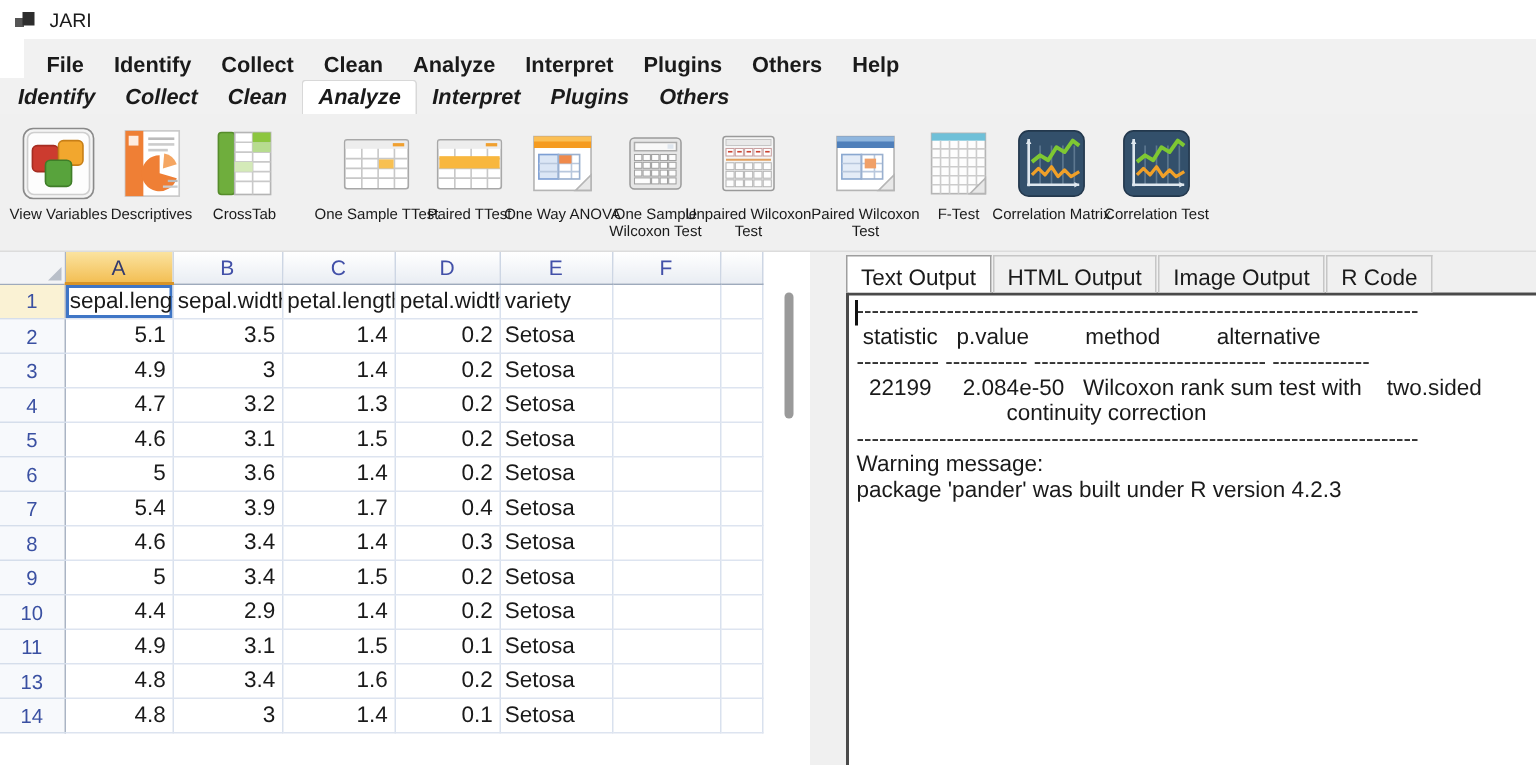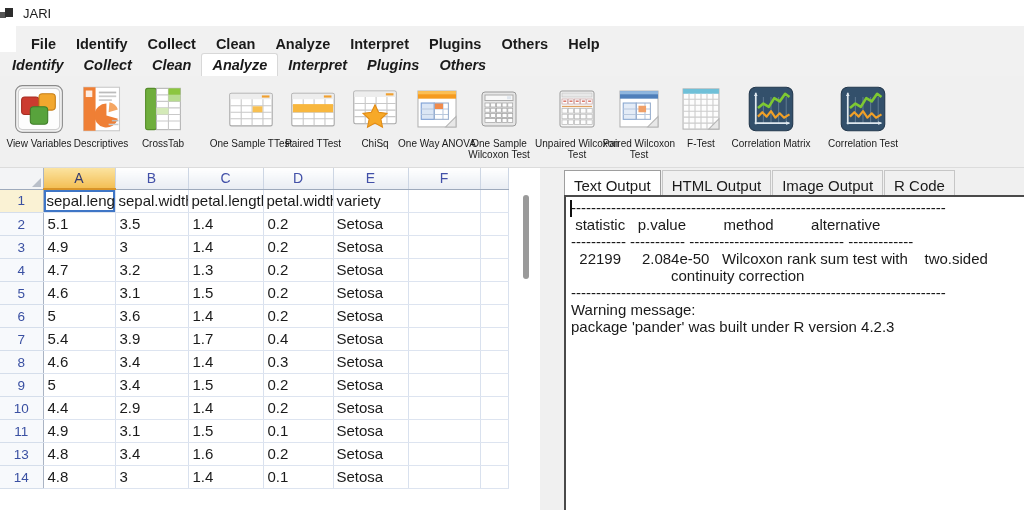--- a/index.html
+++ b/index.html
@@ -2,21 +2,21 @@
 <html><head>
 <meta charset="utf-8">
 <style>
   * { margin:0; padding:0; box-sizing:border-box; }
   html,body { width:1024px; height:510px; overflow:hidden; background:#fff;
               font-family:"Liberation Sans", sans-serif; color:#1a1a1a; }
   .app { position:relative; width:1024px; height:510px; overflow:hidden; }
 
   
   .titlebar { position:absolute; left:0; top:0; width:100%; height:26px; background:#fff;
-              display:flex; align-items:center; padding-left:0; }
+              display:flex; align-items:center; padding-left:10px; }
   .appicon { width:15px; height:13px; position:relative; margin-right:8px; }
   .appicon i { position:absolute; background:#2d2d2d; }
   .appicon i.b1 { left:0; top:5px; width:6px; height:6px; background:#555; }
   .appicon i.b2 { left:5px; top:1px; width:8px; height:9px; }
   .wtitle { font-size:13px; }
 
   
   .menubar { position:absolute; left:16px; top:26px; width:100%; height:26px; background:#f1f1f1;
              display:flex; align-items:flex-end; padding-left:5px; }
   .mitem { padding:0 10px; font-size:14.5px; font-weight:700; cursor:default; }
@@ -54,21 +54,21 @@
   .tri { position:absolute; right:2px; bottom:2px; width:0; height:0;
          border-left:9px solid transparent; border-bottom:9px solid #b9bfc9; }
   th.col { background:linear-gradient(#ffffff,#e9edf3); color:#4250a8; font-weight:400; font-size:14px;
            border-right:1px solid #cdd6e4; border-bottom:1px solid #9eaabc; text-align:center; }
   th.col.sel { background:linear-gradient(#fbe3a0,#f3bf55); border-bottom:2px solid #d89428; color:#333a6e; }
   th.rh { background:#f7f9fc; color:#3a50a2; font-weight:400; font-size:13.5px; text-align:center;
           border-right:1px solid #aab4c4; border-bottom:1px solid #d5deeb; }
   th.rh.first { background:#faf2d4; }
   td { border-right:1px solid #d9e1ee; border-bottom:1px solid #dde4f0; font-size:15px;
        line-height:22px; padding:0 4px; white-space:nowrap; }
-  td.num { text-align:left; }
+  td.num { text-align:right; }
   td.txt { text-align:left; padding-left:3px; }
   td.selcell { box-shadow:inset 0 0 0 2px #3f76c6; }
   .vthumb { position:absolute; left:523px; top:27px; width:6px; height:84px; background:#9a9a9a; border-radius:3px; }
 
   
   .right-panel { position:absolute; left:540px; top:0; width:484px; height:342px; background:#f0f0f0; overflow:hidden; }
   .out-tabs { position:absolute; left:24px; top:2px; height:25px; display:flex; z-index:2; }
   .otab { padding:6px 9px 0; font-size:15px; background:#f0f0f0; border:1px solid #c6c6c6;
           border-bottom:none; margin-right:1px; }
   .otab.active { background:#fff; border-color:#9e9e9e; }
@@ -181,32 +181,20 @@
           <rect x="3.5" y="8.5" width="39" height="30" rx="1.5" fill="#fff" stroke="#a8a8a8"></rect>
           <rect x="4" y="9" width="38" height="5" fill="#ededed"></rect>
           <rect x="33" y="10.5" width="7" height="2" fill="#f0a030"></rect>
           <path d="M4 20 h38 M4 26 h38 M4 32 h38 M14 14 v24 M24 14 v24 M34 14 v24" stroke="#c8c8c8" fill="none"></path>
           <rect x="4.5" y="18.5" width="37" height="7.5" fill="#f8b73e"></rect>
         </svg>
       </span>
       <span class="tlabel">Paired TTest</span>
     </div>
 
-    <div class="titem">
-      <span class="ticon">
-        <svg width="50" height="50" viewBox="0 0 46 46">
-          <rect x="3.5" y="6.5" width="39" height="30" rx="1.5" fill="#fff" stroke="#a8a8a8"></rect>
-          <rect x="4" y="7" width="38" height="5" fill="#ededed"></rect>
-          <rect x="33" y="8.5" width="7" height="2" fill="#f0a030"></rect>
-          <path d="M4 18 h38 M4 24 h38 M4 30 h38 M14 12 v24 M24 12 v24 M34 12 v24" stroke="#c8c8c8" fill="none"></path>
-          <path d="M23 19 L26.3 26 L34 27 L28.4 32.2 L29.9 39.7 L23 36 L16.1 39.7 L17.6 32.2 L12 27 L19.7 26 Z" fill="#f7a928" stroke="#e08a14"></path>
-        </svg>
-      </span>
-      <span class="tlabel">ChiSq</span>
-    </div>
 
     <div class="titem">
       <span class="ticon">
         <svg width="50" height="50" viewBox="0 0 46 46">
           <rect x="5.5" y="6.5" width="35" height="33" fill="#fff" stroke="#b5b5b5"></rect>
           <rect x="5.5" y="6.5" width="35" height="7" fill="#f59b20"></rect>
           <rect x="5.5" y="6.5" width="35" height="3" fill="#fbbf55"></rect>
           <rect x="8.5" y="17.5" width="12" height="15" fill="#dbe6f5" stroke="#7d9fd4"></rect>
           <path d="M8.5 23 h25 M8.5 28 h25 M28.5 17.5 v15" stroke="#b9c8dd" fill="none"></path>
           <rect x="20.5" y="17.5" width="8" height="5.5" fill="#f08a4b"></rect>

